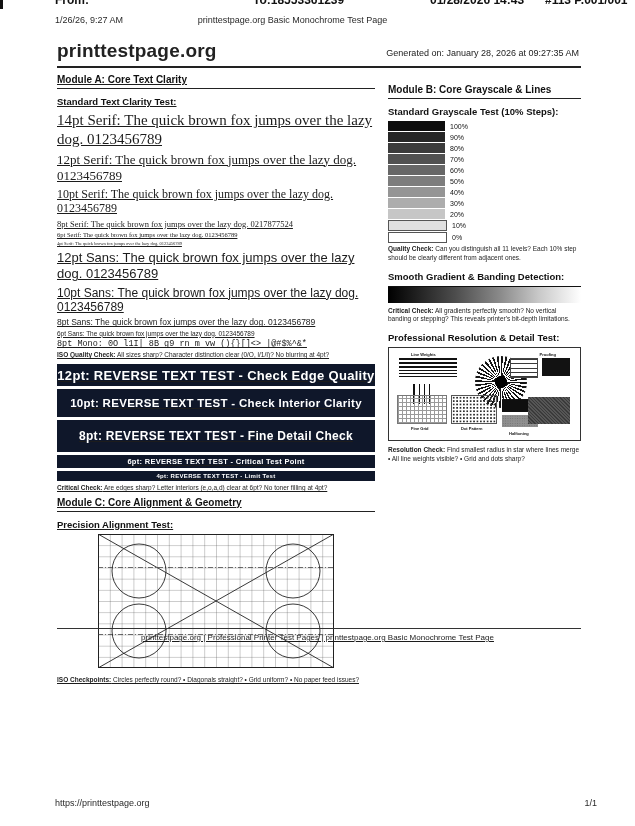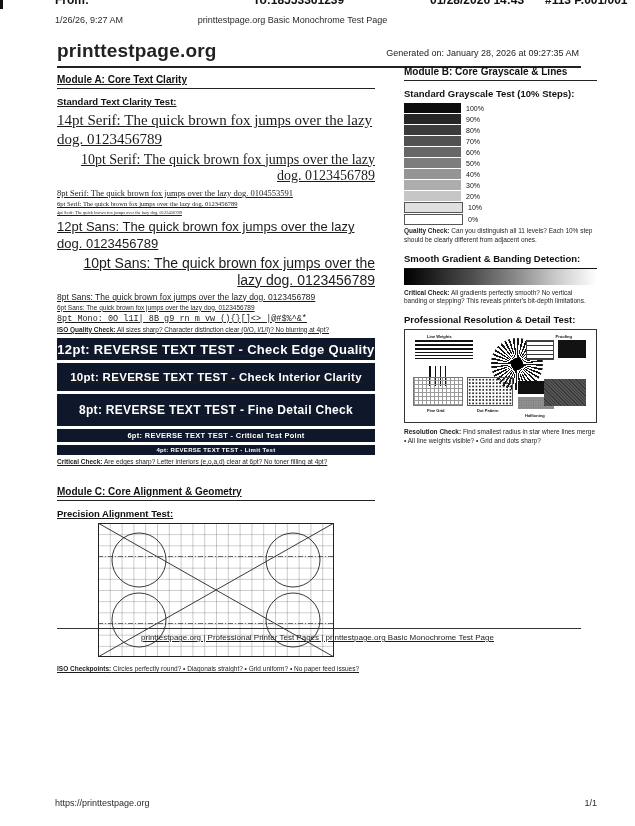--- a/index.html
+++ b/index.html
@@ -17,32 +17,32 @@
   .print-head-title{position:absolute;top:15px;left:0;width:585px;text-align:center;font-size:9px;color:#2a2a2a;}
   .print-foot-url{position:absolute;top:798px;left:55px;font-size:9px;color:#2a2a2a;}
   .print-foot-page{position:absolute;top:798px;right:38px;font-size:9px;color:#2a2a2a;}
 
   
   .doc-title{position:absolute;top:40px;left:57px;font-size:19px;font-weight:bold;color:#222;letter-spacing:.2px;}
   .doc-generated{position:absolute;top:48px;right:56px;font-size:9px;color:#222;}
   .doc-rule{position:absolute;top:66px;left:57px;width:524px;height:2px;background:#222;}
 
   .col-left{position:absolute;top:74px;left:57px;width:318px;text-decoration:underline;}
-  .col-right{position:absolute;top:66px;left:388px;width:193px;margin-left:16px;}
+  .col-right{position:absolute;top:84px;left:388px;width:193px;}
 
   .module-head{font-size:10px;font-weight:bold;color:#111;padding-bottom:3px;border-bottom:1.5px solid #222;margin-bottom:7px;}
   .sub-head{font-size:9.5px;font-weight:bold;color:#111;margin:5px 0 4px 0;}
 
   
   .serif{font-family:"Liberation Serif",serif;}
   .sans{font-family:"Liberation Sans",sans-serif;}
   .mono{font-family:"Liberation Mono",monospace;}
   .t14{font-size:15px;line-height:1.25;margin-bottom:3px;}
   .t12{font-size:13px;line-height:1.25;margin-bottom:3px;}
-  .t10{font-size:14px;line-height:1.2;margin-bottom:3px;text-align:right;}
+  .t10{font-size:12px;line-height:1.2;margin-bottom:3px;}
   .t8{font-size:8.5px;line-height:1.2;margin-bottom:2px;}
   .t6{font-size:6.5px;line-height:1.2;margin-bottom:2px;}
   .t4{font-size:4.5px;line-height:1.2;margin-bottom:4px;}
   .tmono{font-size:8.5px;margin:2px 0;}
   .check{font-size:6.5px;color:#1c1c1c;line-height:1.35;margin:2px 0 4px 0;}
   .check b{font-weight:bold;}
 
   
   .rev-bar{background:#0f172a;color:#fff;font-weight:bold;text-align:center;
            display:flex;align-items:center;justify-content:center;margin-bottom:3px;letter-spacing:.3px;}
@@ -110,22 +110,23 @@
 
   <div class="doc-title">printtestpage.org</div>
   <div class="doc-generated">Generated on: January 28, 2026 at 09:27:35 AM</div>
   <div class="doc-rule"></div>
 
   <div class="col-left">
     <div class="module-head">Module A: Core Text Clarity</div>
     <div class="sub-head">Standard Text Clarity Test:</div>
 
     <div class="serif t14">14pt Serif: The quick brown fox jumps over the lazy dog. 0123456789</div>
+    <div class="serif t12">12pt Serif: The quick brown fox jumps over the lazy dog. 0123456789</div>
     <div class="serif t10">10pt Serif: The quick brown fox jumps over the lazy dog. 0123456789</div>
-    <div class="serif t8">8pt Serif: The quick brown fox jumps over the lazy dog. 0104553591</div>
+    <div class="serif t8">8pt Serif: The quick brown fox jumps over the lazy dog. 0217877524</div>
     <div class="serif t6">6pt Serif: The quick brown fox jumps over the lazy dog. 0123456789</div>
     <div class="serif t4">4pt Serif: The quick brown fox jumps over the lazy dog. 0123456789</div>
 
     <div class="sans t12">12pt Sans: The quick brown fox jumps over the lazy dog. 0123456789</div>
     <div class="sans t10">10pt Sans: The quick brown fox jumps over the lazy dog. 0123456789</div>
     <div class="sans t8">8pt Sans: The quick brown fox jumps over the lazy dog. 0123456789</div>
     <div class="sans t6">6pt Sans: The quick brown fox jumps over the lazy dog. 0123456789</div>
     <div class="mono tmono">8pt Mono: 0O l1I| 8B g9 rn m vw (){}[]&lt;&gt; |@#$%^&amp;*</div>
 
     <div class="check">
@@ -137,21 +138,21 @@
     <div class="rev-bar rev-2">10pt: REVERSE TEXT TEST - Check Interior Clarity</div>
     <div class="rev-bar rev-3">8pt: REVERSE TEXT TEST - Fine Detail Check</div>
     <div class="rev-bar rev-4">6pt: REVERSE TEXT TEST - Critical Test Point</div>
     <div class="rev-bar rev-5">4pt: REVERSE TEXT TEST - Limit Test</div>
 
     <div class="check">
       <b>Critical Check:</b>
       <span>Are edges sharp? Letter interiors (e,o,a,d) clear at 6pt? No toner filling at 4pt?</span>
     </div>
 
-    <div class="module-head" style="margin-top:19px;">Module C: Core Alignment &amp; Geometry</div>
+    <div class="module-head" style="margin-top:4px;">Module C: Core Alignment &amp; Geometry</div>
     <div class="sub-head">Precision Alignment Test:</div>
 
     <div class="align-wrap">
       <svg width="236" height="134" viewBox="0 0 236 134">
         <defs>
           <pattern id="gp" width="11.8" height="11.17" patternUnits="userSpaceOnUse">
             <path d="M 11.8 0 L 0 0 0 11.17" fill="none" stroke="#4a4a4a" stroke-width="0.55"></path>
           </pattern>
         </defs>
         <rect x="0" y="0" width="236" height="134" fill="url(#gp)"></rect>

